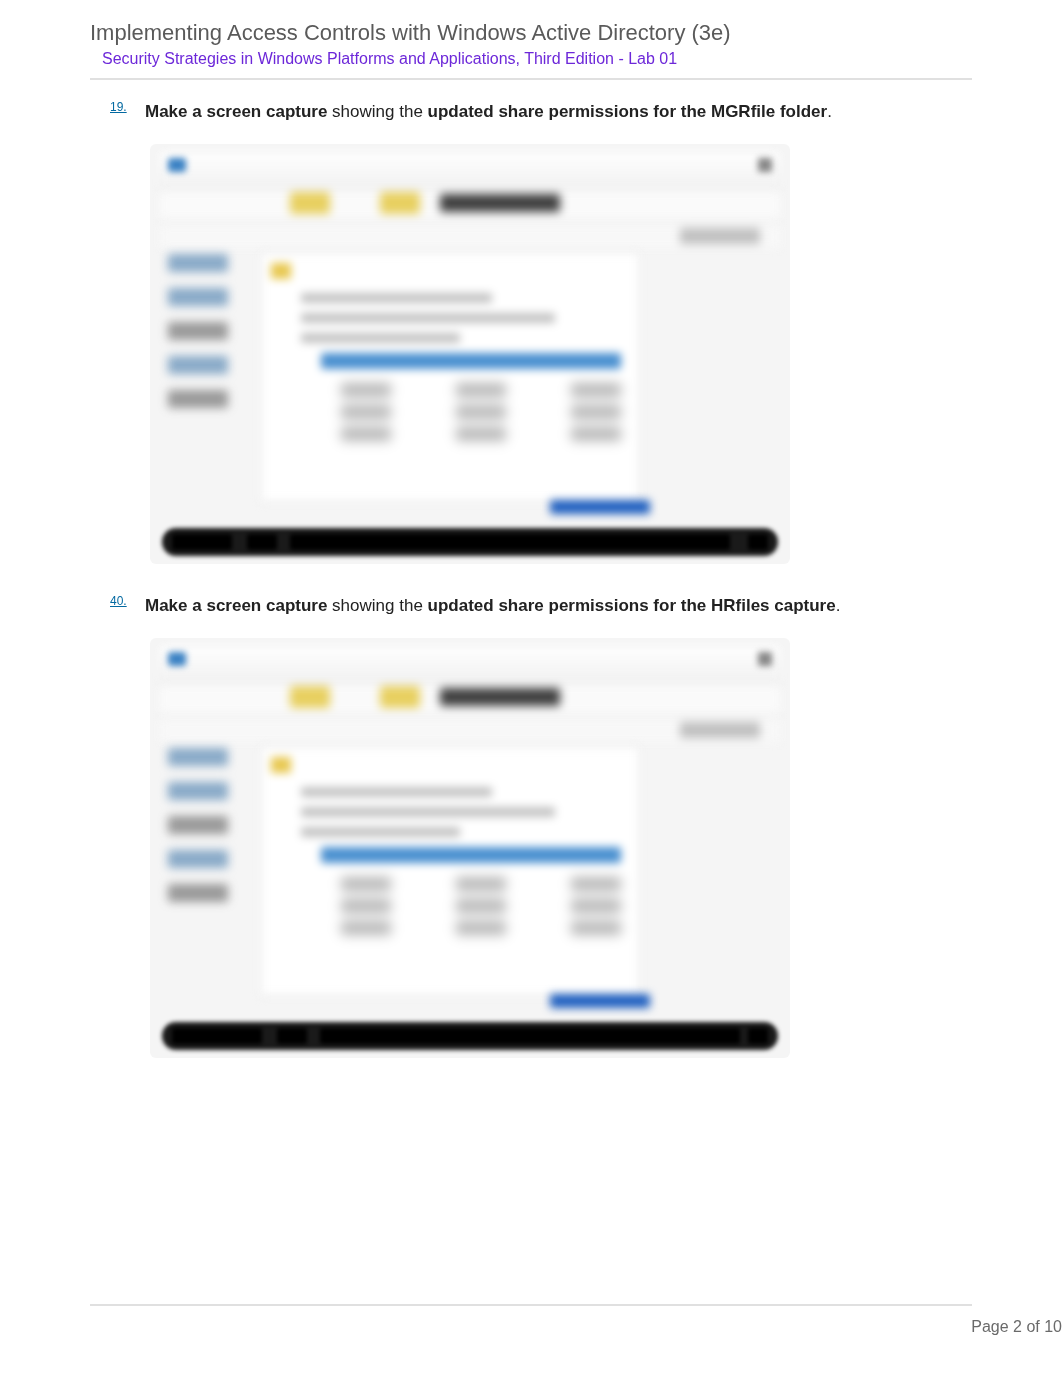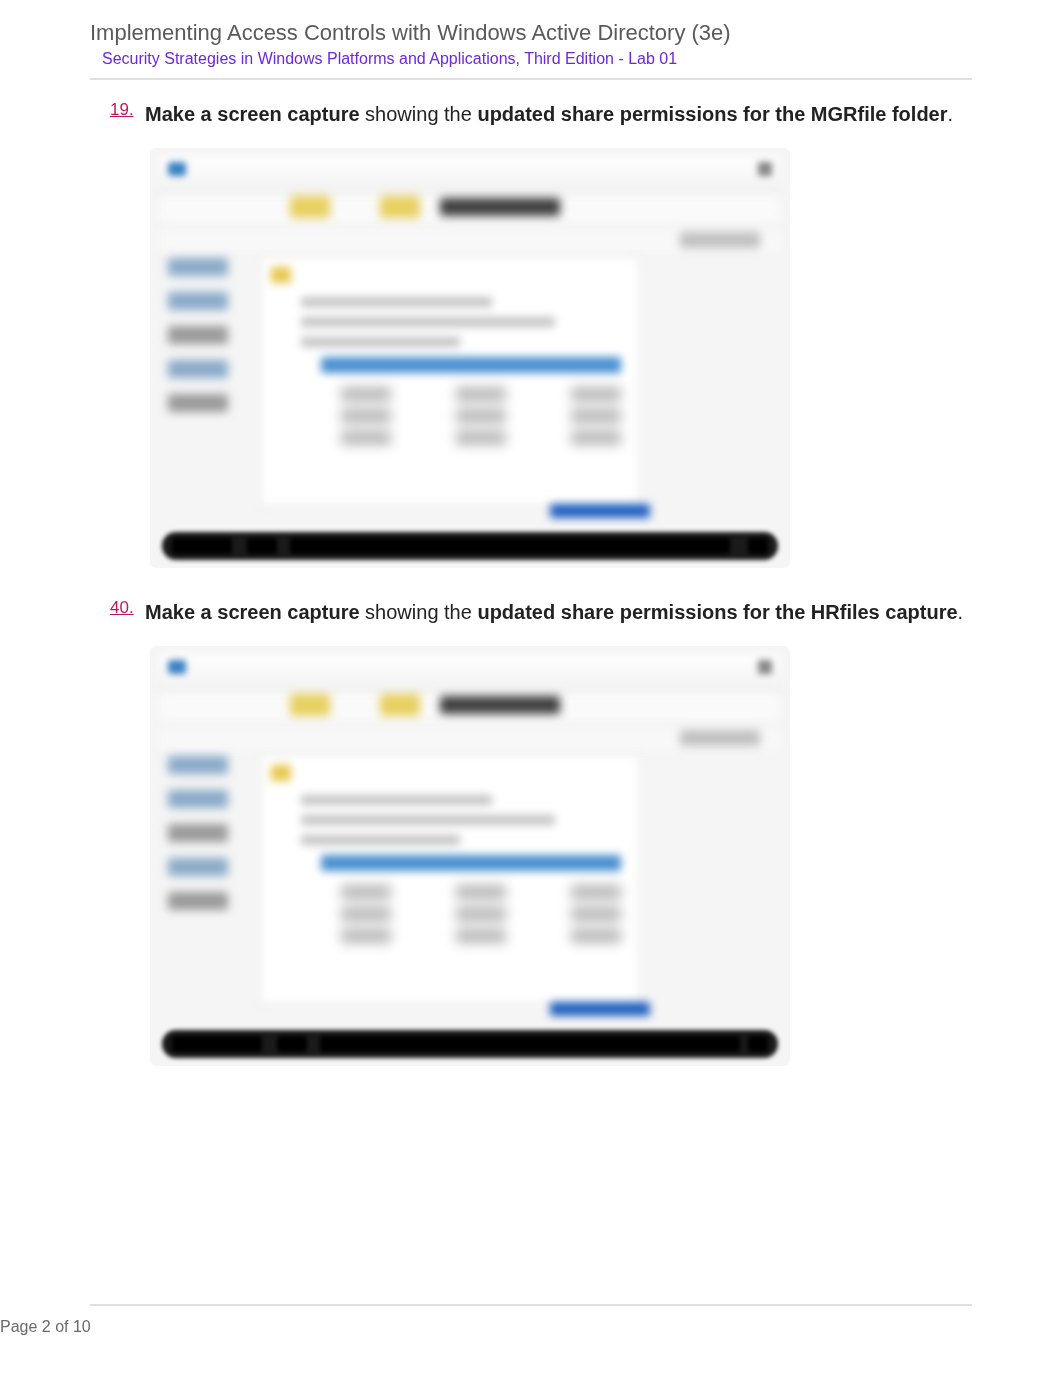--- a/index.html
+++ b/index.html
@@ -30,28 +30,28 @@
       font-size: 16px;
       color: #6d28d9;
       margin-left: 12px;
     }
     .list-item {
       display: flex;
       margin-bottom: 20px;
       padding-left: 20px;
     }
     .list-num {
-      font-size: 17px;
-      color: #be185d;
+      font-size: 12px;
+      color: #0369a1;
       width: 35px;
       flex-shrink: 0;
       text-decoration: underline;
     }
     .list-text {
-      font-size: 20px;
+      font-size: 17px;
       color: #222;
       line-height: 1.4;
     }
     .bold { font-weight: bold; }
     .screenshot-container {
       margin: 20px 0 30px 60px;
       position: relative;
     }
     .blurred-screenshot {
       width: 640px;
@@ -253,21 +253,21 @@
       top: 6px;
       height: 16px;
       background: #000;
       border-radius: 2px;
     }
     .footer {
       position: absolute;
       bottom: 40px;
       left: 0;
       right: 0;
-      text-align: left;
+      text-align: right;
     }
     .footer-line {
       border-top: 2px solid #e0e0e0;
       margin: 0 90px 12px 90px;
     }
     .page-num {
       font-size: 16px;
       color: #6a6a6a;
     }
   </style>

